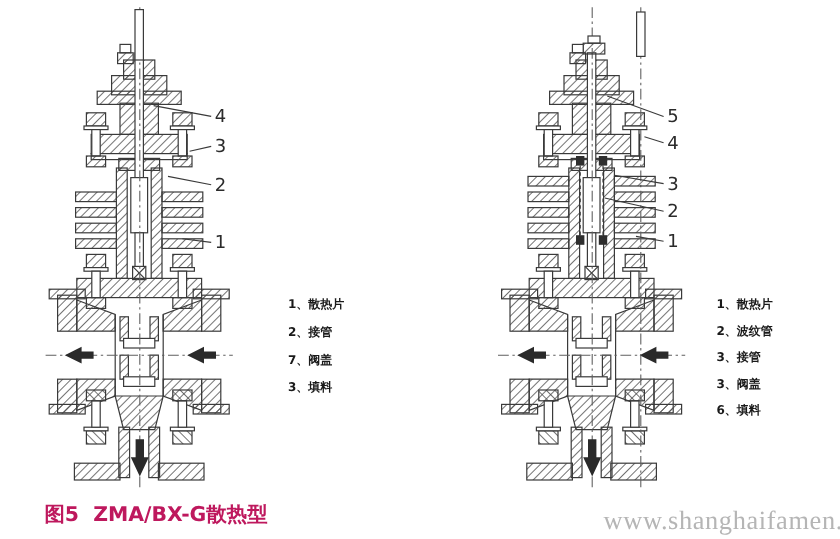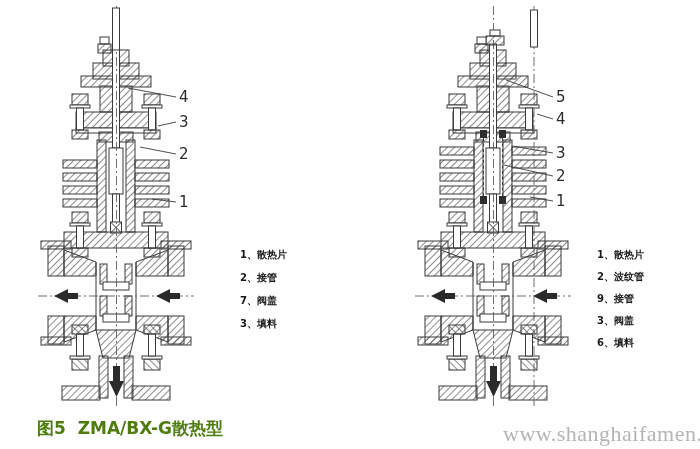--- a/index.html
+++ b/index.html
@@ -15,21 +15,21 @@
   .ln{stroke:#3a3a3a;stroke-width:1;fill:none;}
   .cl{stroke:#5f5f5f;stroke-width:0.9;fill:none;stroke-dasharray:9 3 2 3;}
   .bl{stroke:#3a3a3a;stroke-width:1;fill:none;stroke-dasharray:3 2.5;}
   .ld{stroke:#3a3a3a;stroke-width:0.9;fill:none;}
   .ar{fill:#2a2a2a;stroke:none;}
   .co{font-family:"DejaVu Sans",sans-serif;font-size:15px;fill:#2b2b2b;}
   
   .legend{position:absolute;z-index:2;color:#1a1a1a;font-size:10px;font-weight:bold;}
   .legend .legend-item{height:15px;line-height:15px;margin-bottom:8px;white-space:pre;}
   .legend-right .legend-item{margin-bottom:7px;}
-  .caption{position:absolute;z-index:3;color:#4d7c0f;font-size:17px;font-weight:bold;white-space:pre;}
+  .caption{position:absolute;z-index:3;color:#be185d;font-size:17px;font-weight:bold;white-space:pre;}
   .watermark{
     position:absolute;z-index:2;font-family:"Liberation Serif",serif;
     font-size:22px;letter-spacing:0.5px;white-space:pre;
   }
 </style>
 </head>
 <body>
 
 <div class="canvas">
 
@@ -180,21 +180,21 @@
   <div class="legend legend-left" style="left:240px;top:247px;">
     <div class="legend-item">1、散热片</div>
     <div class="legend-item">2、接管</div>
     <div class="legend-item">7、阀盖</div>
     <div class="legend-item">3、填料</div>
   </div>
 
   <div class="legend legend-right" style="left:597px;top:247px;">
     <div class="legend-item">1、散热片</div>
     <div class="legend-item">2、波纹管</div>
-    <div class="legend-item">9、接管</div>
+    <div class="legend-item">3、接管</div>
     <div class="legend-item">3、阀盖</div>
     <div class="legend-item">6、填料</div>
   </div>
 
   <div class="caption caption-left" style="left:37px;top:417px;">图5  ZMA/BX-G散热型</div>
   <div class="caption caption-right" style="left:399px;top:432px;margin-top:16px;">图6  ZMA/BX-GW散热波纹管密封型</div>
 
   <div class="watermark" style="left: 503px; top: 421px; color: rgb(181, 181, 181);">www.shanghaifamen.com</div>
 
 </div>

